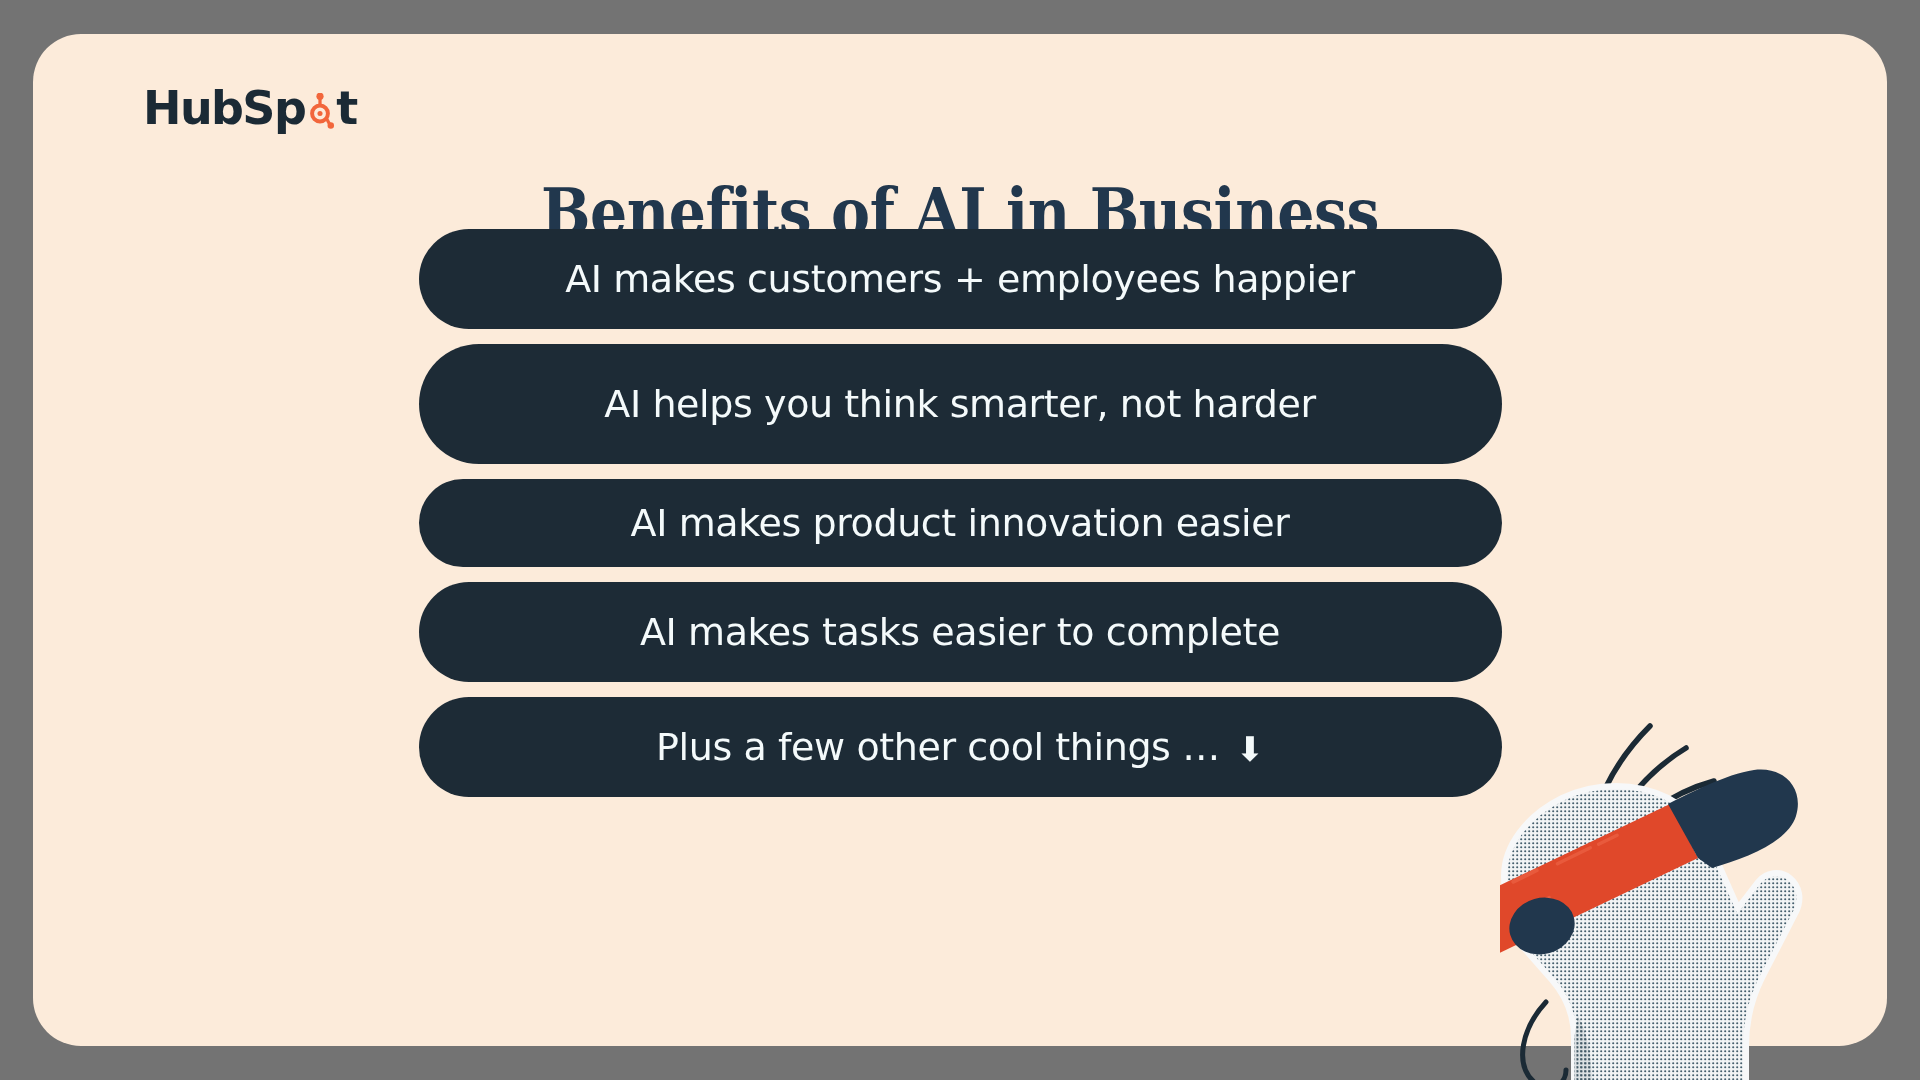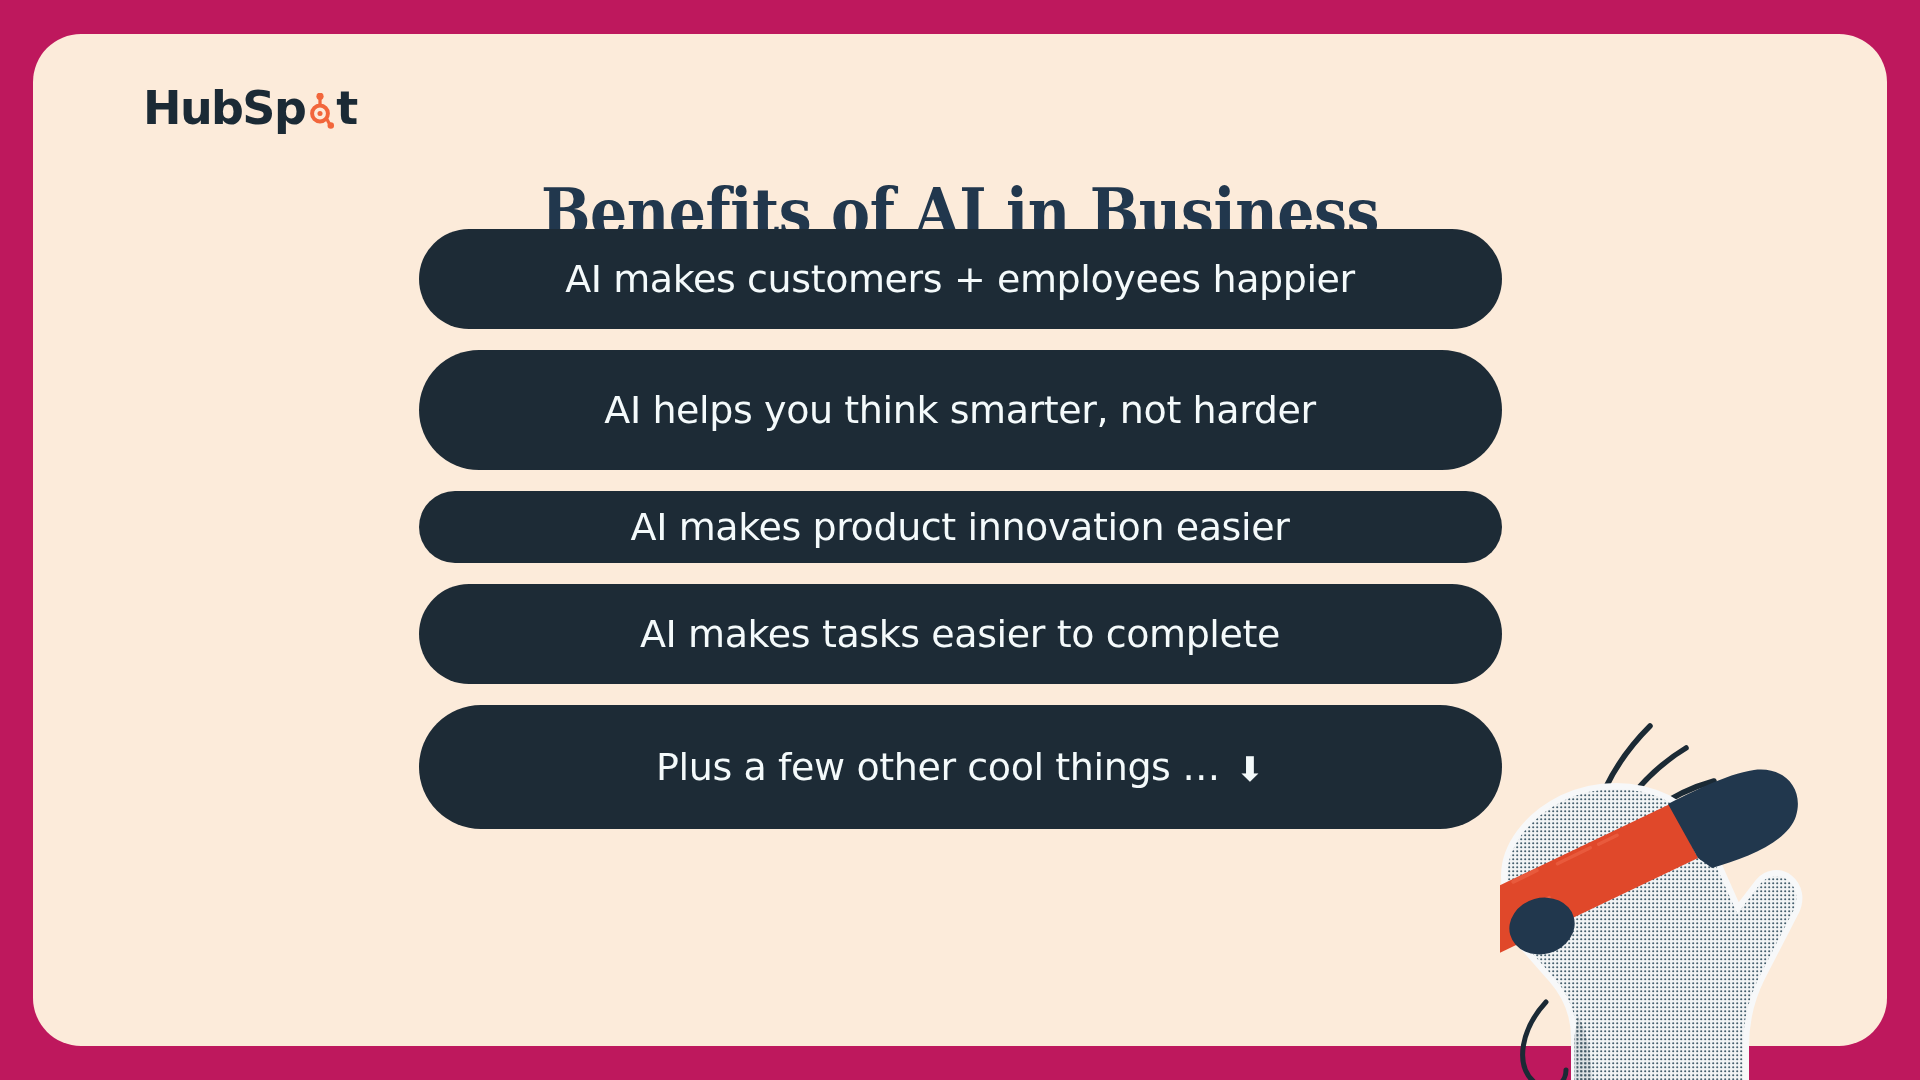--- a/index.html
+++ b/index.html
@@ -11,21 +11,21 @@
   }
   body {
     font-family: "Liberation Sans", sans-serif;
     background: #FB7455;
   }
 
   #infographic {
     position: relative;
     width: 1920px;
     height: 1080px;
-    background: #be185d;
+    background: #737373;
     overflow: hidden;
   }
 
   
   #panel {
     position: absolute;
     left: 33px;
     top: 34px;
     width: 1854px;
     height: 1012px;
@@ -79,21 +79,21 @@
 
   
   #pill-list {
     position: absolute;
     left: 0;
     top: 195px;
     width: 1854px;
     display: flex;
     flex-direction: column;
     align-items: center;
-    gap: 21px;
+    gap: 15px;
   }
   .pill {
     width: 1083px;
     box-sizing: border-box;
     background: #1D2B36;
     border-radius: 70px;
     color: #F4FAFB;
     font-family: "DejaVu Sans", "Liberation Sans", sans-serif;
     font-size: 38px;
     font-weight: 400;
@@ -103,23 +103,23 @@
     display: flex;
     align-items: center;
     justify-content: center;
     padding: 0 60px;
     position: relative;
     z-index: 2;
   }
   .pill-1 { height: 100px; }
   .pill-2 { height: 140px; }
   .pill-3 { height: 120px; }
-  .pill-4 { height: 72px; }
+  .pill-4 { height: 88px; }
   .pill-5 { height: 100px; }
-  .pill-6 { height: 124px; }
+  .pill-6 { height: 100px; }
 
   .pill .arrow-glyph {
     display: inline-block;
     margin-left: 16px;
     font-size: 34px;
     line-height: 1;
     transform: translateY(2px);
   }
 
   

